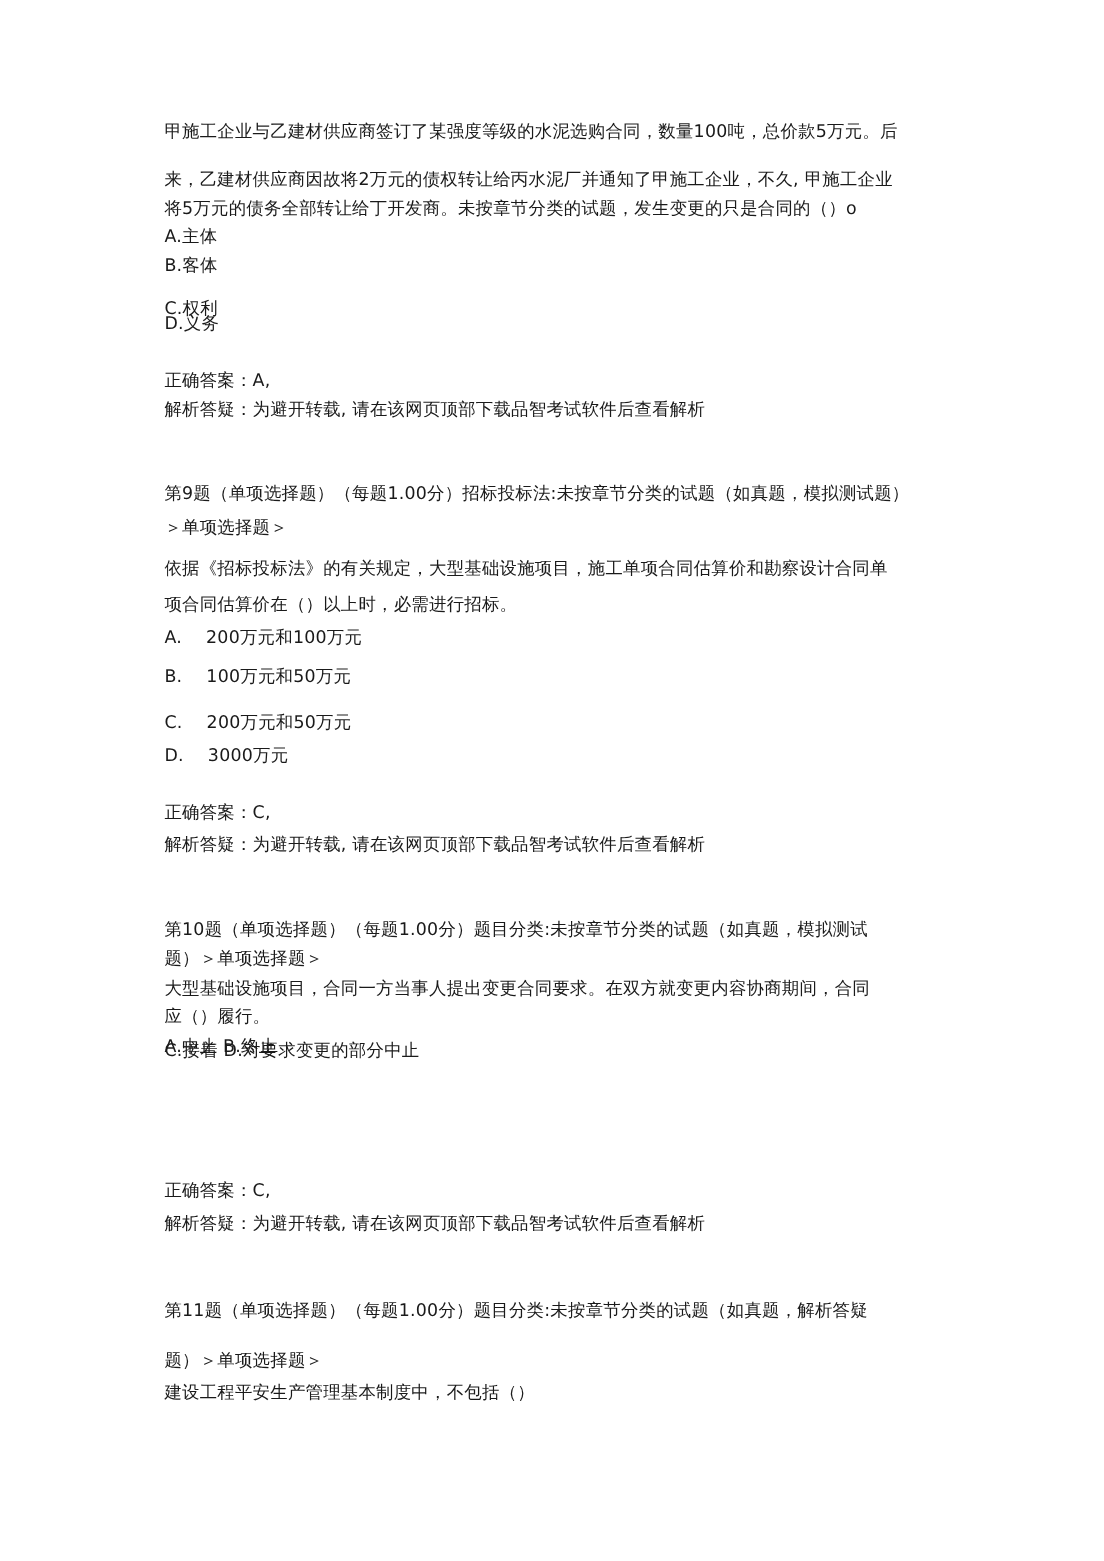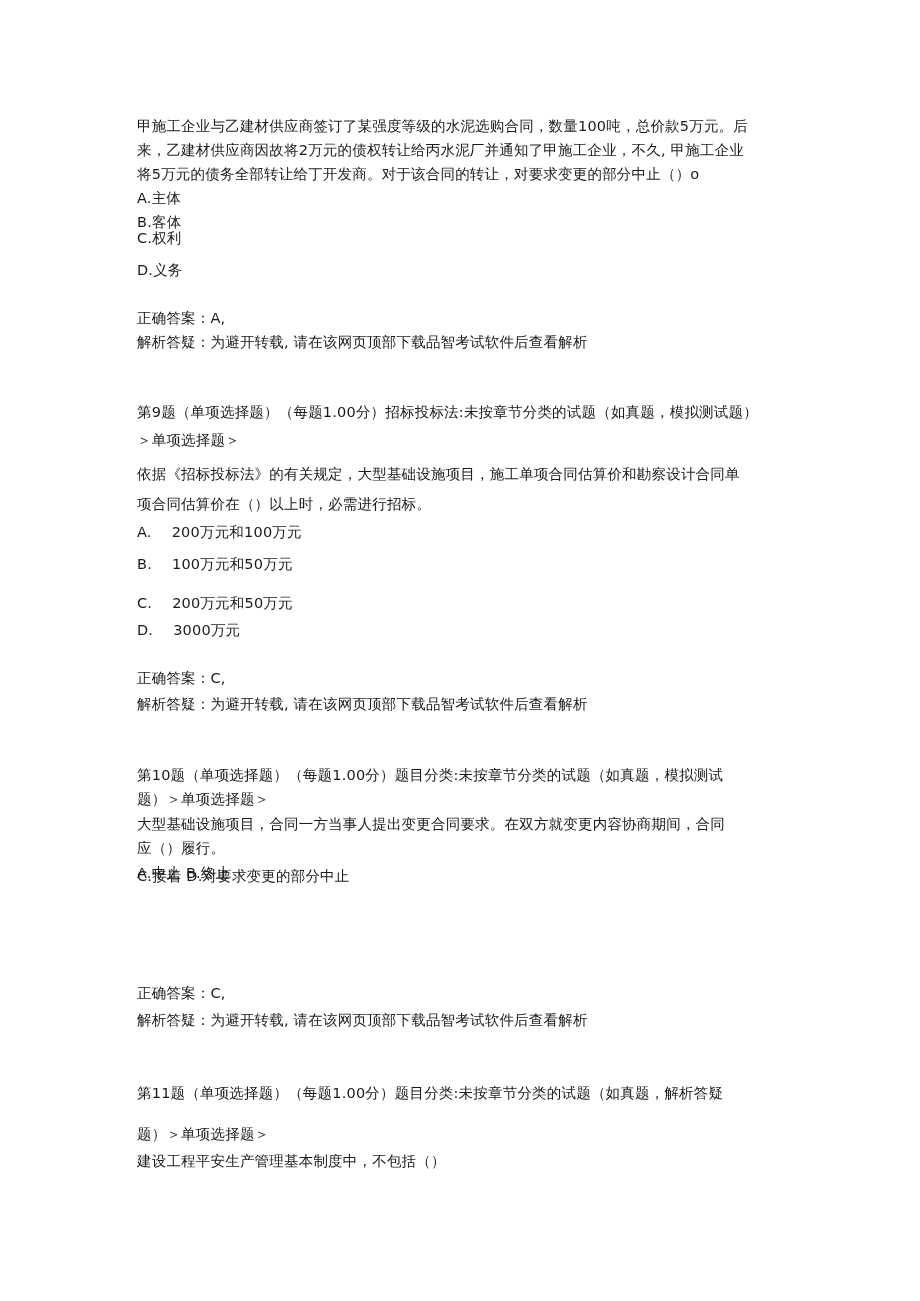--- a/index.html
+++ b/index.html
@@ -8,26 +8,26 @@
       font-family: "DejaVu Sans", "Liberation Sans", sans-serif;
       color: #1a1a1a; font-size: 14.5px;
     }
     .ln { position: absolute; left: 137px; white-space: nowrap; line-height: 20px; letter-spacing: 0.2px; }
     .opt-gap { display: inline-block; width: 20px; }
   </style>
 </head>
 <body>
 
 <div>
-  <div class="ln" style="top:116px">甲施工企业与乙建材供应商签订了某强度等级的水泥选购合同，数量100吨，总价款5万元。后</div>
+  <div class="ln" style="top:100px">甲施工企业与乙建材供应商签订了某强度等级的水泥选购合同，数量100吨，总价款5万元。后</div>
   <div class="ln" style="top:140px">来，乙建材供应商因故将2万元的债权转让给丙水泥厂并通知了甲施工企业，不久, 甲施工企业</div>
-  <div class="ln" style="top:164px">将5万元的债务全部转让给丁开发商。对于该合同的转让，对要求变更的部分中止（）o</div>
+  <div class="ln" style="top:164px">将5万元的债务全部转让给丁开发商。未按章节分类的试题，发生变更的只是合同的（）o</div>
   <div class="ln" style="top:188px">A.主体</div>
   <div class="ln" style="top:212px">B.客体</div>
-  <div class="ln" style="top:228px">C.权利</div>
+  <div class="ln" style="top:248px">C.权利</div>
   <div class="ln" style="top:260px">D.义务</div>
   <div class="ln" style="top:308px">正确答案：A,</div>
   <div class="ln" style="top:332px">解析答疑：为避开转载, 请在该网页顶部下载品智考试软件后查看解析</div>
 </div>
 
 <div>
   <div class="ln" style="top:402px">第9题（单项选择题）（每题1.00分）招标投标法:未按章节分类的试题（如真题，模拟测试题）</div>
   <div class="ln" style="top:430px">＞单项选择题＞</div>
   <div class="ln" style="top:464px">依据《招标投标法》的有关规定，大型基础设施项目，施工单项合同估算价和勘察设计合同单</div>
   <div class="ln" style="top:494px">项合同估算价在（）以上时，必需进行招标。</div>

